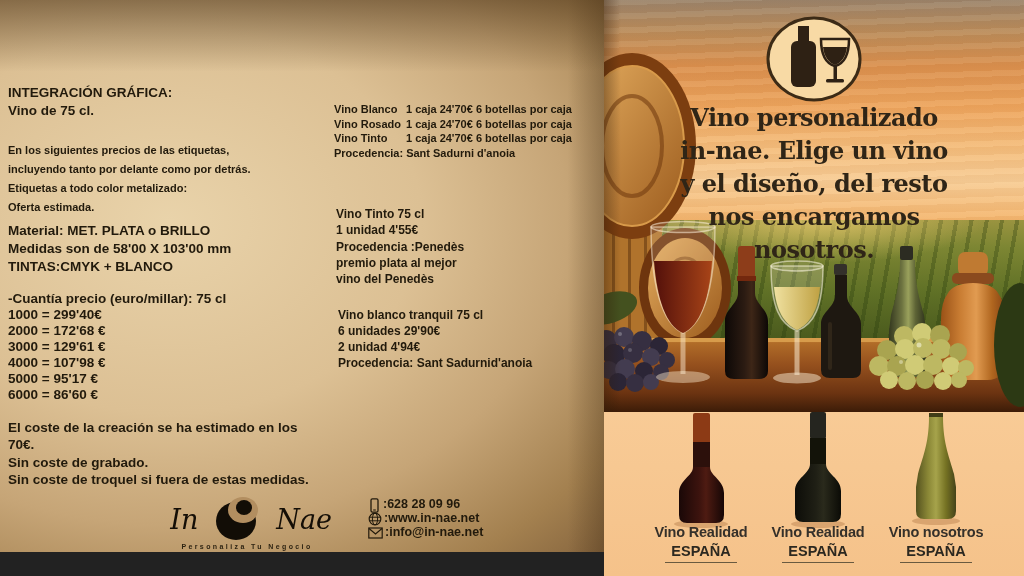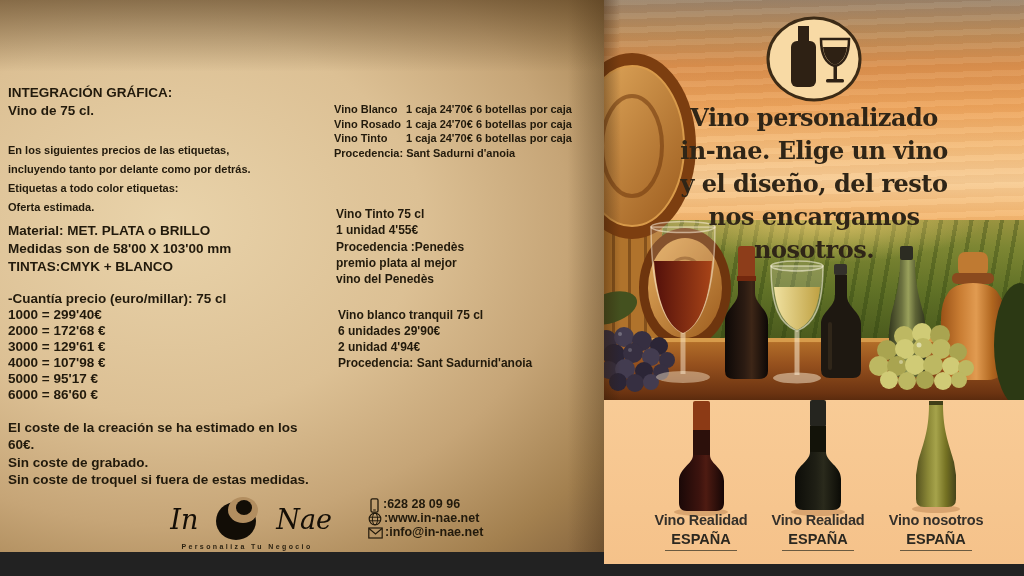--- a/index.html
+++ b/index.html
@@ -47,21 +47,21 @@
   .field{position:absolute;left:0;top:220px;width:420px;height:122px;background:
     radial-gradient(55% 50% at 52% 0%,rgba(233,203,110,.75),rgba(233,203,110,0) 70%),
     repeating-linear-gradient(100deg,rgba(35,55,10,.30) 0 4px,rgba(0,0,0,0) 4px 15px),
     linear-gradient(180deg,#9a9440 0%,#7d8633 22%,#5f7026 60%,#49591d 100%);}
   .scene-art,.bottles-art{position:absolute;left:0;top:0;}
   .headline{position:absolute;left:4px;top:101px;width:412px;text-align:center;
     font-family:"DejaVu Serif",serif;font-weight:700;font-size:24px;line-height:33px;
     letter-spacing:-0.5px;color:#2f2517;}
   .scene-shadow{position:absolute;inset:0;background:linear-gradient(90deg,rgba(50,28,8,.40),rgba(50,28,8,0) 4%);pointer-events:none;}
 
-  .bottom-strip{position:absolute;left:0;top:400px;width:420px;height:164px;
+  .bottom-strip{position:absolute;left:0;top:412px;width:420px;height:164px;
     background:linear-gradient(180deg,#f8cb96 0%,#f5c28a 100%);}
   .product{position:absolute;top:112px;width:132px;text-align:center;color:#35302a;}
   .product .pname{font-size:14.5px;font-weight:700;line-height:17px;letter-spacing:-0.2px;}
   .product .country{display:inline-block;margin-top:2px;font-size:14.5px;font-weight:700;
     padding:0 6px 3px;border-bottom:1.5px solid #6a5a40;color:#2c2820;}
   .p1{left:31px;} .p2{left:148px;} .p3{left:266px;}
 </style>
 </head>
 <body>
 
@@ -70,21 +70,21 @@
   <div class="left-panel">
 
     <div class="blk t-integration">
       <div>INTEGRACIÓN GRÁFICA:</div>
       <div>Vino de 75 cl.</div>
     </div>
 
     <div class="blk t-intro">
       <div>En los siguientes precios de las etiquetas,</div>
       <div>incluyendo tanto por delante como por detrás.</div>
-      <div>Etiquetas a todo color etiquetas:</div>
+      <div>Etiquetas a todo color metalizado:</div>
       <div>Oferta estimada.</div>
     </div>
 
     <div class="blk t-material">
       <div>Material: MET. PLATA o BRILLO</div>
       <div>Medidas son de 58'00 X 103'00 mm</div>
       <div>TINTAS:CMYK + BLANCO</div>
     </div>
 
     <div class="blk t-pricing">
@@ -92,21 +92,21 @@
       <div>1000 = 299'40€</div>
       <div>2000 = 172'68 €</div>
       <div>3000 = 129'61 €</div>
       <div>4000 = 107'98 €</div>
       <div>5000 = 95'17 €</div>
       <div>6000 = 86'60 €</div>
     </div>
 
     <div class="blk t-cost">
       <div>El coste de la creación se ha estimado en los</div>
-      <div>60€.</div>
+      <div>70€.</div>
       <div>Sin coste de grabado.</div>
       <div>Sin coste de troquel si fuera de estas medidas.</div>
     </div>
 
     <div class="blk t-cases">
       <div class="case-row">
         <span class="cname">Vino Blanco</span>
         <span>1 caja 24'70€ 6 botellas por caja</span>
       </div>
       <div class="case-row">

